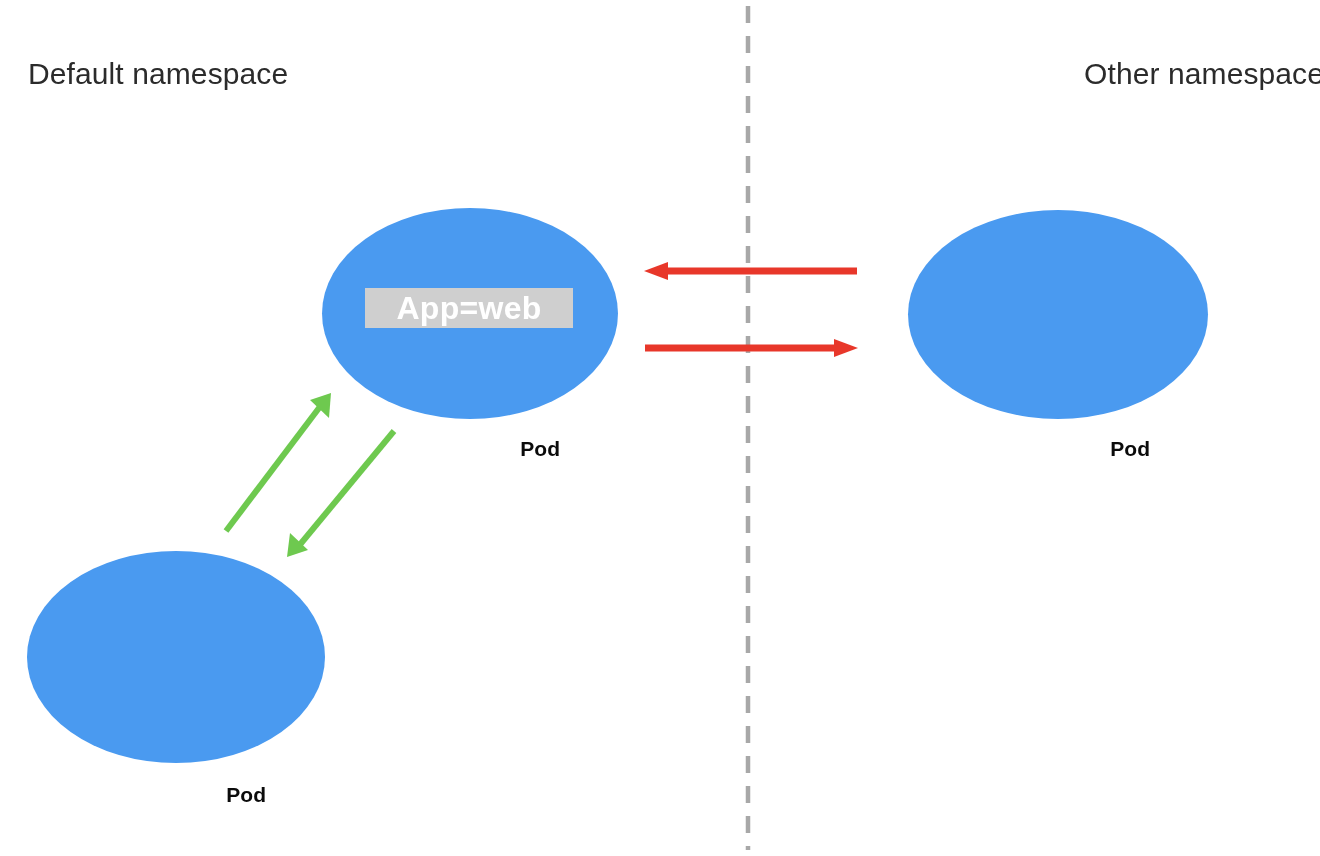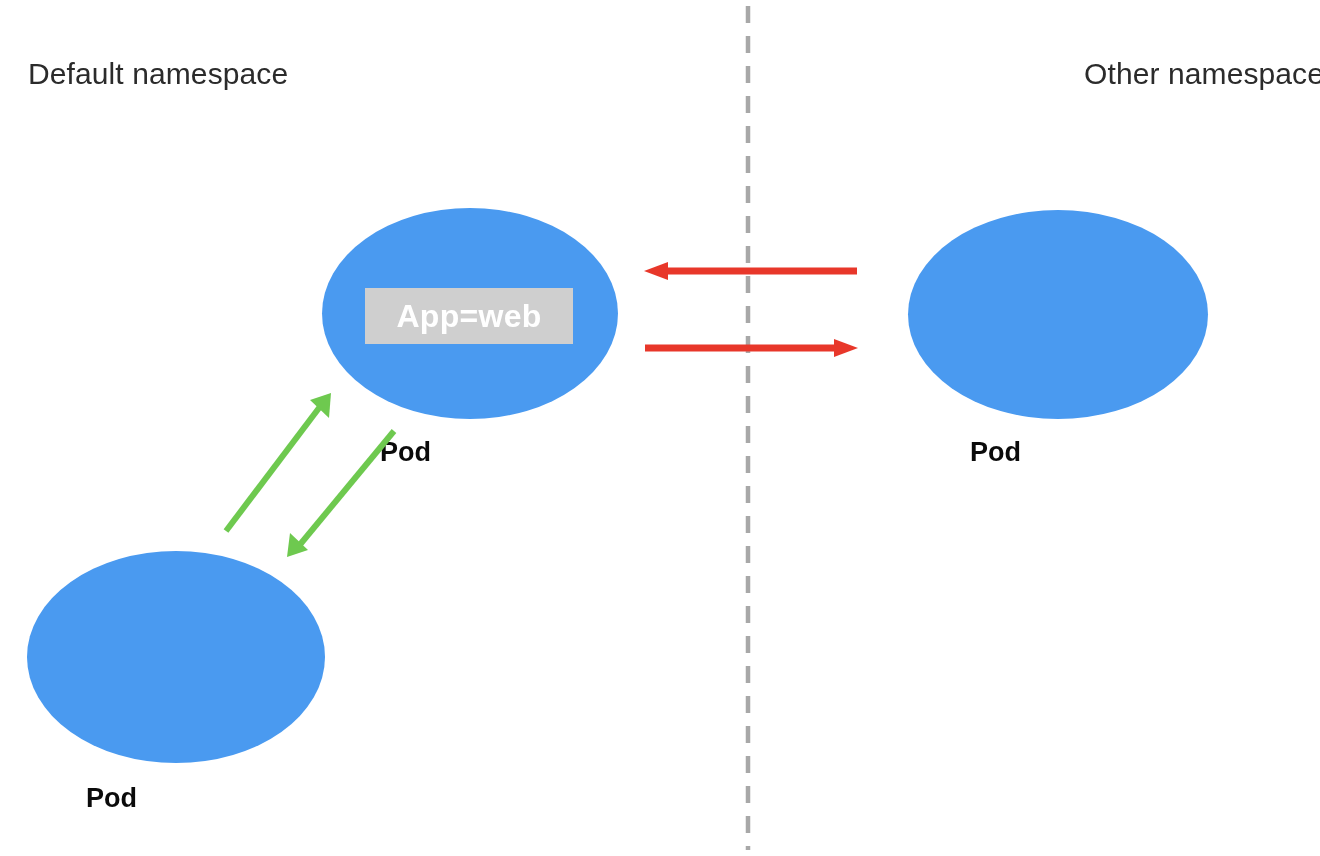--- a/index.html
+++ b/index.html
@@ -34,36 +34,36 @@
     position: absolute;
     border-radius: 50%;
   }
   #pod-web-ellipse   { left: 322px; top: 208px; width: 296px; height: 211px; }
   #pod-right-ellipse { left: 908px; top: 210px; width: 300px; height: 209px; }
   #pod-bottom-ellipse{ left: 27px;  top: 551px; width: 298px; height: 212px; }
 
   .pod-caption {
     position: absolute;
     font-family: "Liberation Sans", sans-serif;
-    font-size: 27px;
+    font-size: 21px;
     font-weight: bold;
     color: #0b0b0b;
     white-space: nowrap;
-    text-align: left;
+    text-align: right;
   }
   #pod-web-caption    { left: 380px; top: 437px; width: 180px; }
   #pod-right-caption  { left: 970px; top: 437px; width: 180px; }
   #pod-bottom-caption { left: 86px;  top: 783px; width: 180px; }
 
   #app-label-box {
     position: absolute;
     left: 365px;
     top: 288px;
     width: 208px;
-    height: 56px;
+    height: 40px;
     background: #cfcfcf;
     display: flex;
     align-items: center;
     justify-content: center;
   }
   #app-label-text {
     font-family: "Liberation Sans", sans-serif;
     font-size: 32px;
     font-weight: bold;
     color: #ffffff;

